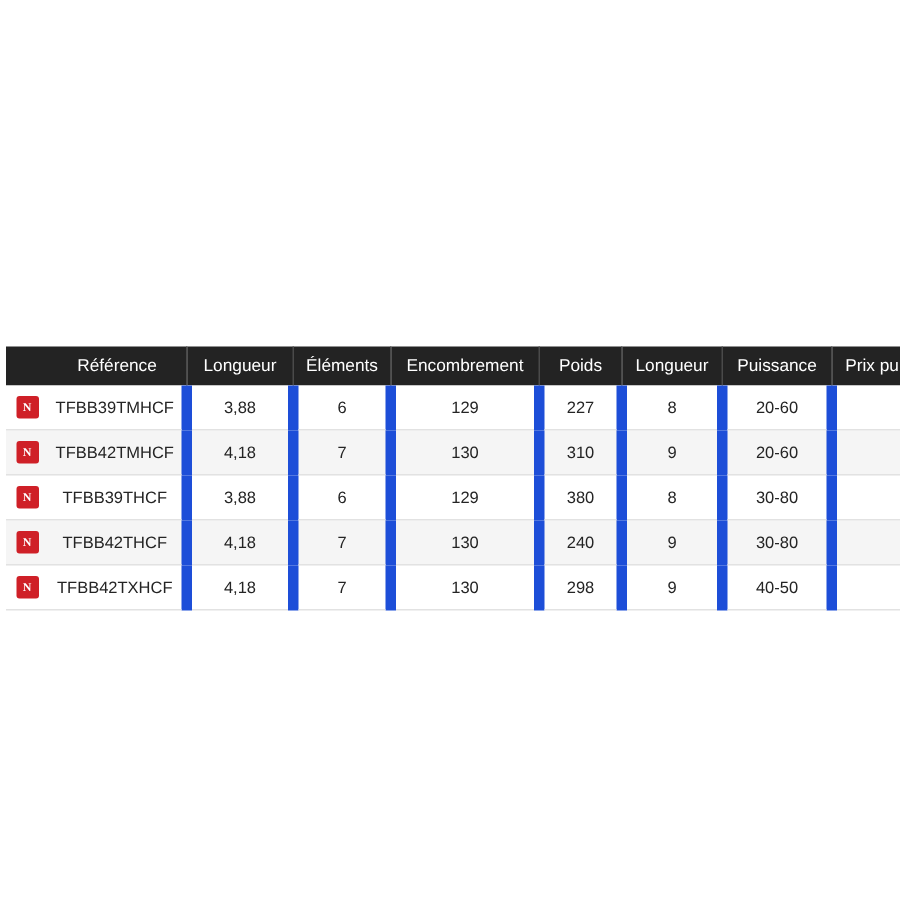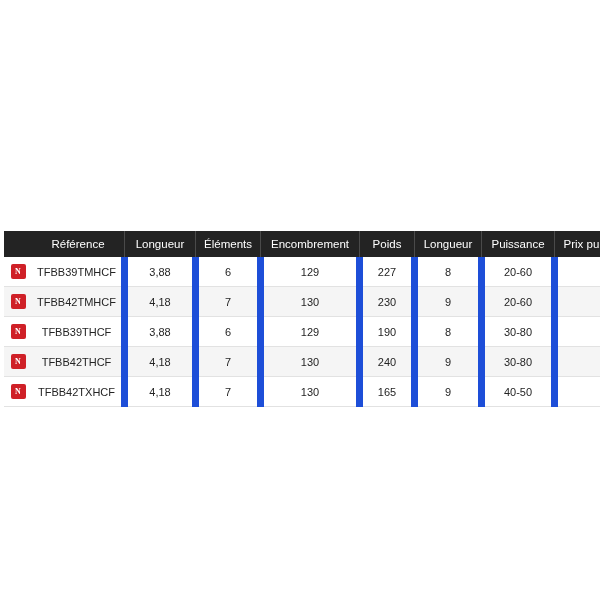--- a/index.html
+++ b/index.html
@@ -125,32 +125,32 @@
           <td>8</td>
           <td>20-60</td>
           <td>54</td>
         </tr>
         <tr class="even">
           <td class="icon-cell"><span class="brand-badge">N</span></td>
           <td>TFBB42TMHCF</td>
           <td>4,18</td>
           <td>7</td>
           <td>130</td>
-          <td>230</td>
+          <td>310</td>
           <td>9</td>
           <td>20-60</td>
           <td>59</td>
         </tr>
         <tr class="odd">
           <td class="icon-cell"><span class="brand-badge">N</span></td>
           <td>TFBB39THCF</td>
           <td>3,88</td>
           <td>6</td>
           <td>129</td>
-          <td>190</td>
+          <td>380</td>
           <td>8</td>
           <td>30-80</td>
           <td>54</td>
         </tr>
         <tr class="even">
           <td class="icon-cell"><span class="brand-badge">N</span></td>
           <td>TFBB42THCF</td>
           <td>4,18</td>
           <td>7</td>
           <td>130</td>
@@ -158,21 +158,21 @@
           <td>9</td>
           <td>30-80</td>
           <td>59</td>
         </tr>
         <tr class="odd">
           <td class="icon-cell"><span class="brand-badge">N</span></td>
           <td>TFBB42TXHCF</td>
           <td>4,18</td>
           <td>7</td>
           <td>130</td>
-          <td>165</td>
+          <td>298</td>
           <td>9</td>
           <td>40-50</td>
           <td>59</td>
         </tr>
       </tbody>
     </table>
   </div>
 </div>
 
 </body></html>

